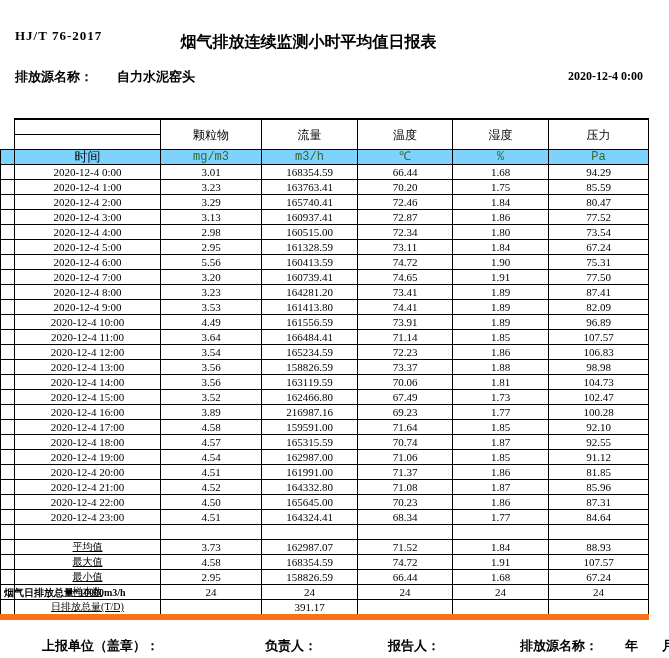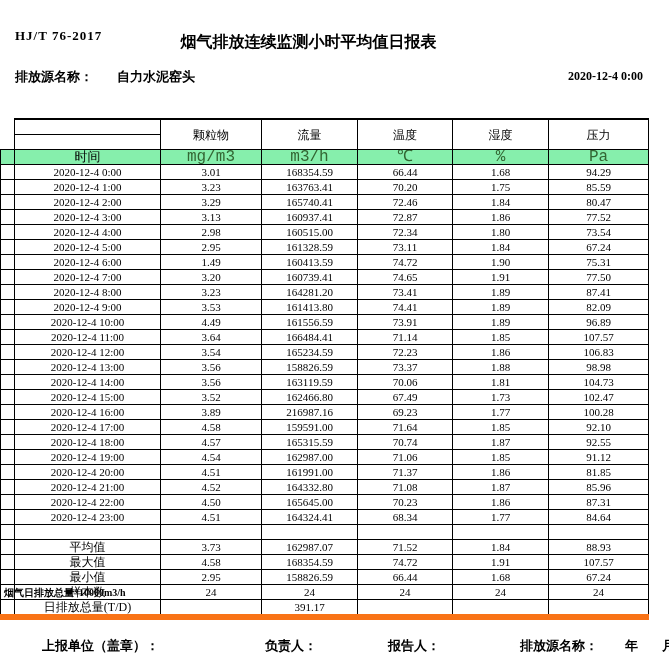--- a/index.html
+++ b/index.html
@@ -19,24 +19,24 @@
     position:absolute;top:118px;left:0;font-size:11px;
   }
   td,th{
     border:1px solid #000;height:14px;padding:0;margin:0;
     text-align:center;vertical-align:middle;font-weight:normal;
     overflow:hidden;white-space:nowrap;line-height:14px;
   }
   .ghost{border:none;}
   .top2{border-top:2px solid #000;}
   th.col-head{font-size:12px;}
-  tr.green-row td{background:#86efac;}
-  tr.green-row .unit{color:#336633;font-size:16px;font-family:"Liberation Mono","DejaVu Sans Mono",monospace;text-align:center;}
+  tr.green-row td{background:#7dd3fc;}
+  tr.green-row .unit{color:#336633;font-size:12px;font-family:"Liberation Mono","DejaVu Sans Mono",monospace;text-align:center;}
   tr.green-row .time-head{font-size:13px;}
-  tbody[data-name="summary-rows"] td:nth-child(2){font-size:12px;}
+  tbody[data-name="summary-rows"] td:nth-child(2){font-size:10px;text-decoration:underline;}
   tbody[data-name="summary-rows"] tr:last-child td{border-bottom:6px solid #f97316;}
 
   .footnote{position:absolute;top:586px;left:4px;font-size:10px;font-weight:bold;}
   .footer-line span{position:absolute;top:637px;font-size:13px;font-weight:bold;margin-left:40px;}
   .lbl-unit{left:2px;}
   .lbl-resp{left:225px;}
   .lbl-reporter{left:348px;}
   .lbl-date{left:480px;}
   .lbl-year{left:585px;}
   .lbl-month{left:622px;}
@@ -136,21 +136,21 @@
         <td data-name="time-cell">2020-12-4 5:00</td>
         <td data-name="value-cell">2.95</td>
         <td data-name="value-cell">161328.59</td>
         <td data-name="value-cell">73.11</td>
         <td data-name="value-cell">1.84</td>
         <td data-name="value-cell">67.24</td>
       </tr>
       <tr data-name="table-row">
         <td data-name="narrow-cell"></td>
         <td data-name="time-cell">2020-12-4 6:00</td>
-        <td data-name="value-cell">1.49</td>
+        <td data-name="value-cell">5.56</td>
         <td data-name="value-cell">160413.59</td>
         <td data-name="value-cell">74.72</td>
         <td data-name="value-cell">1.90</td>
         <td data-name="value-cell">75.31</td>
       </tr>
       <tr data-name="table-row">
         <td data-name="narrow-cell"></td>
         <td data-name="time-cell">2020-12-4 7:00</td>
         <td data-name="value-cell">3.20</td>
         <td data-name="value-cell">160739.41</td>

